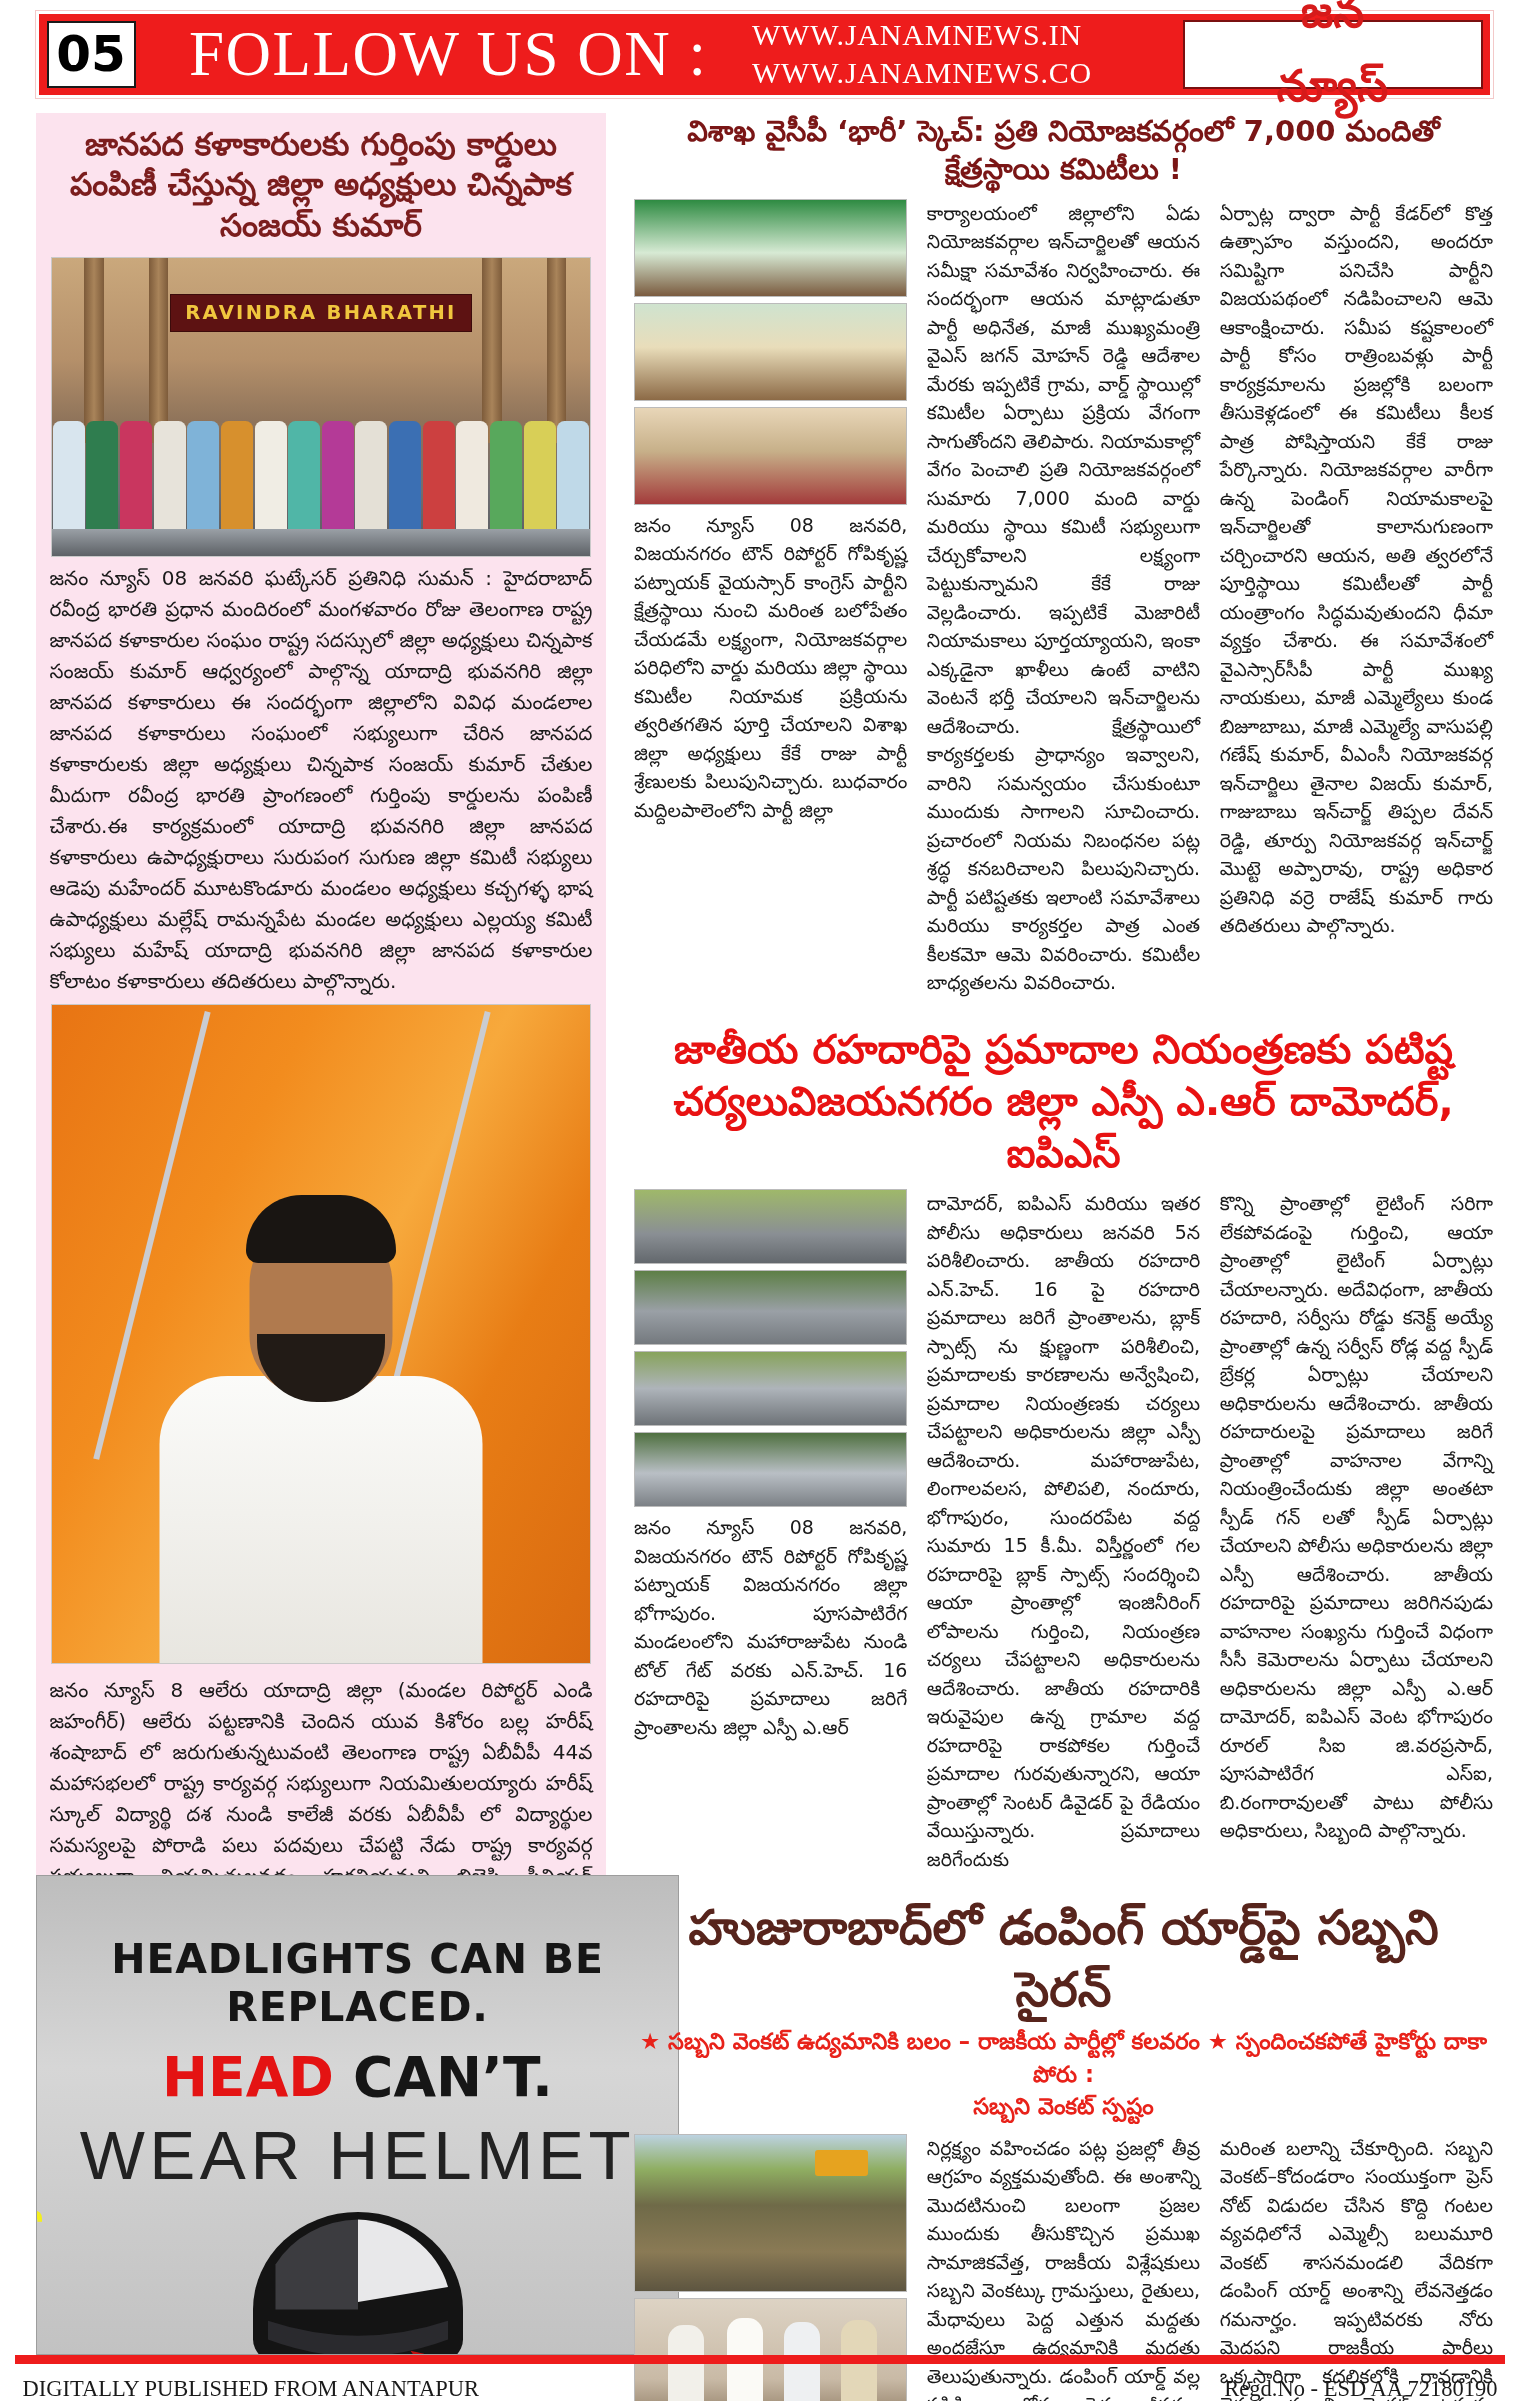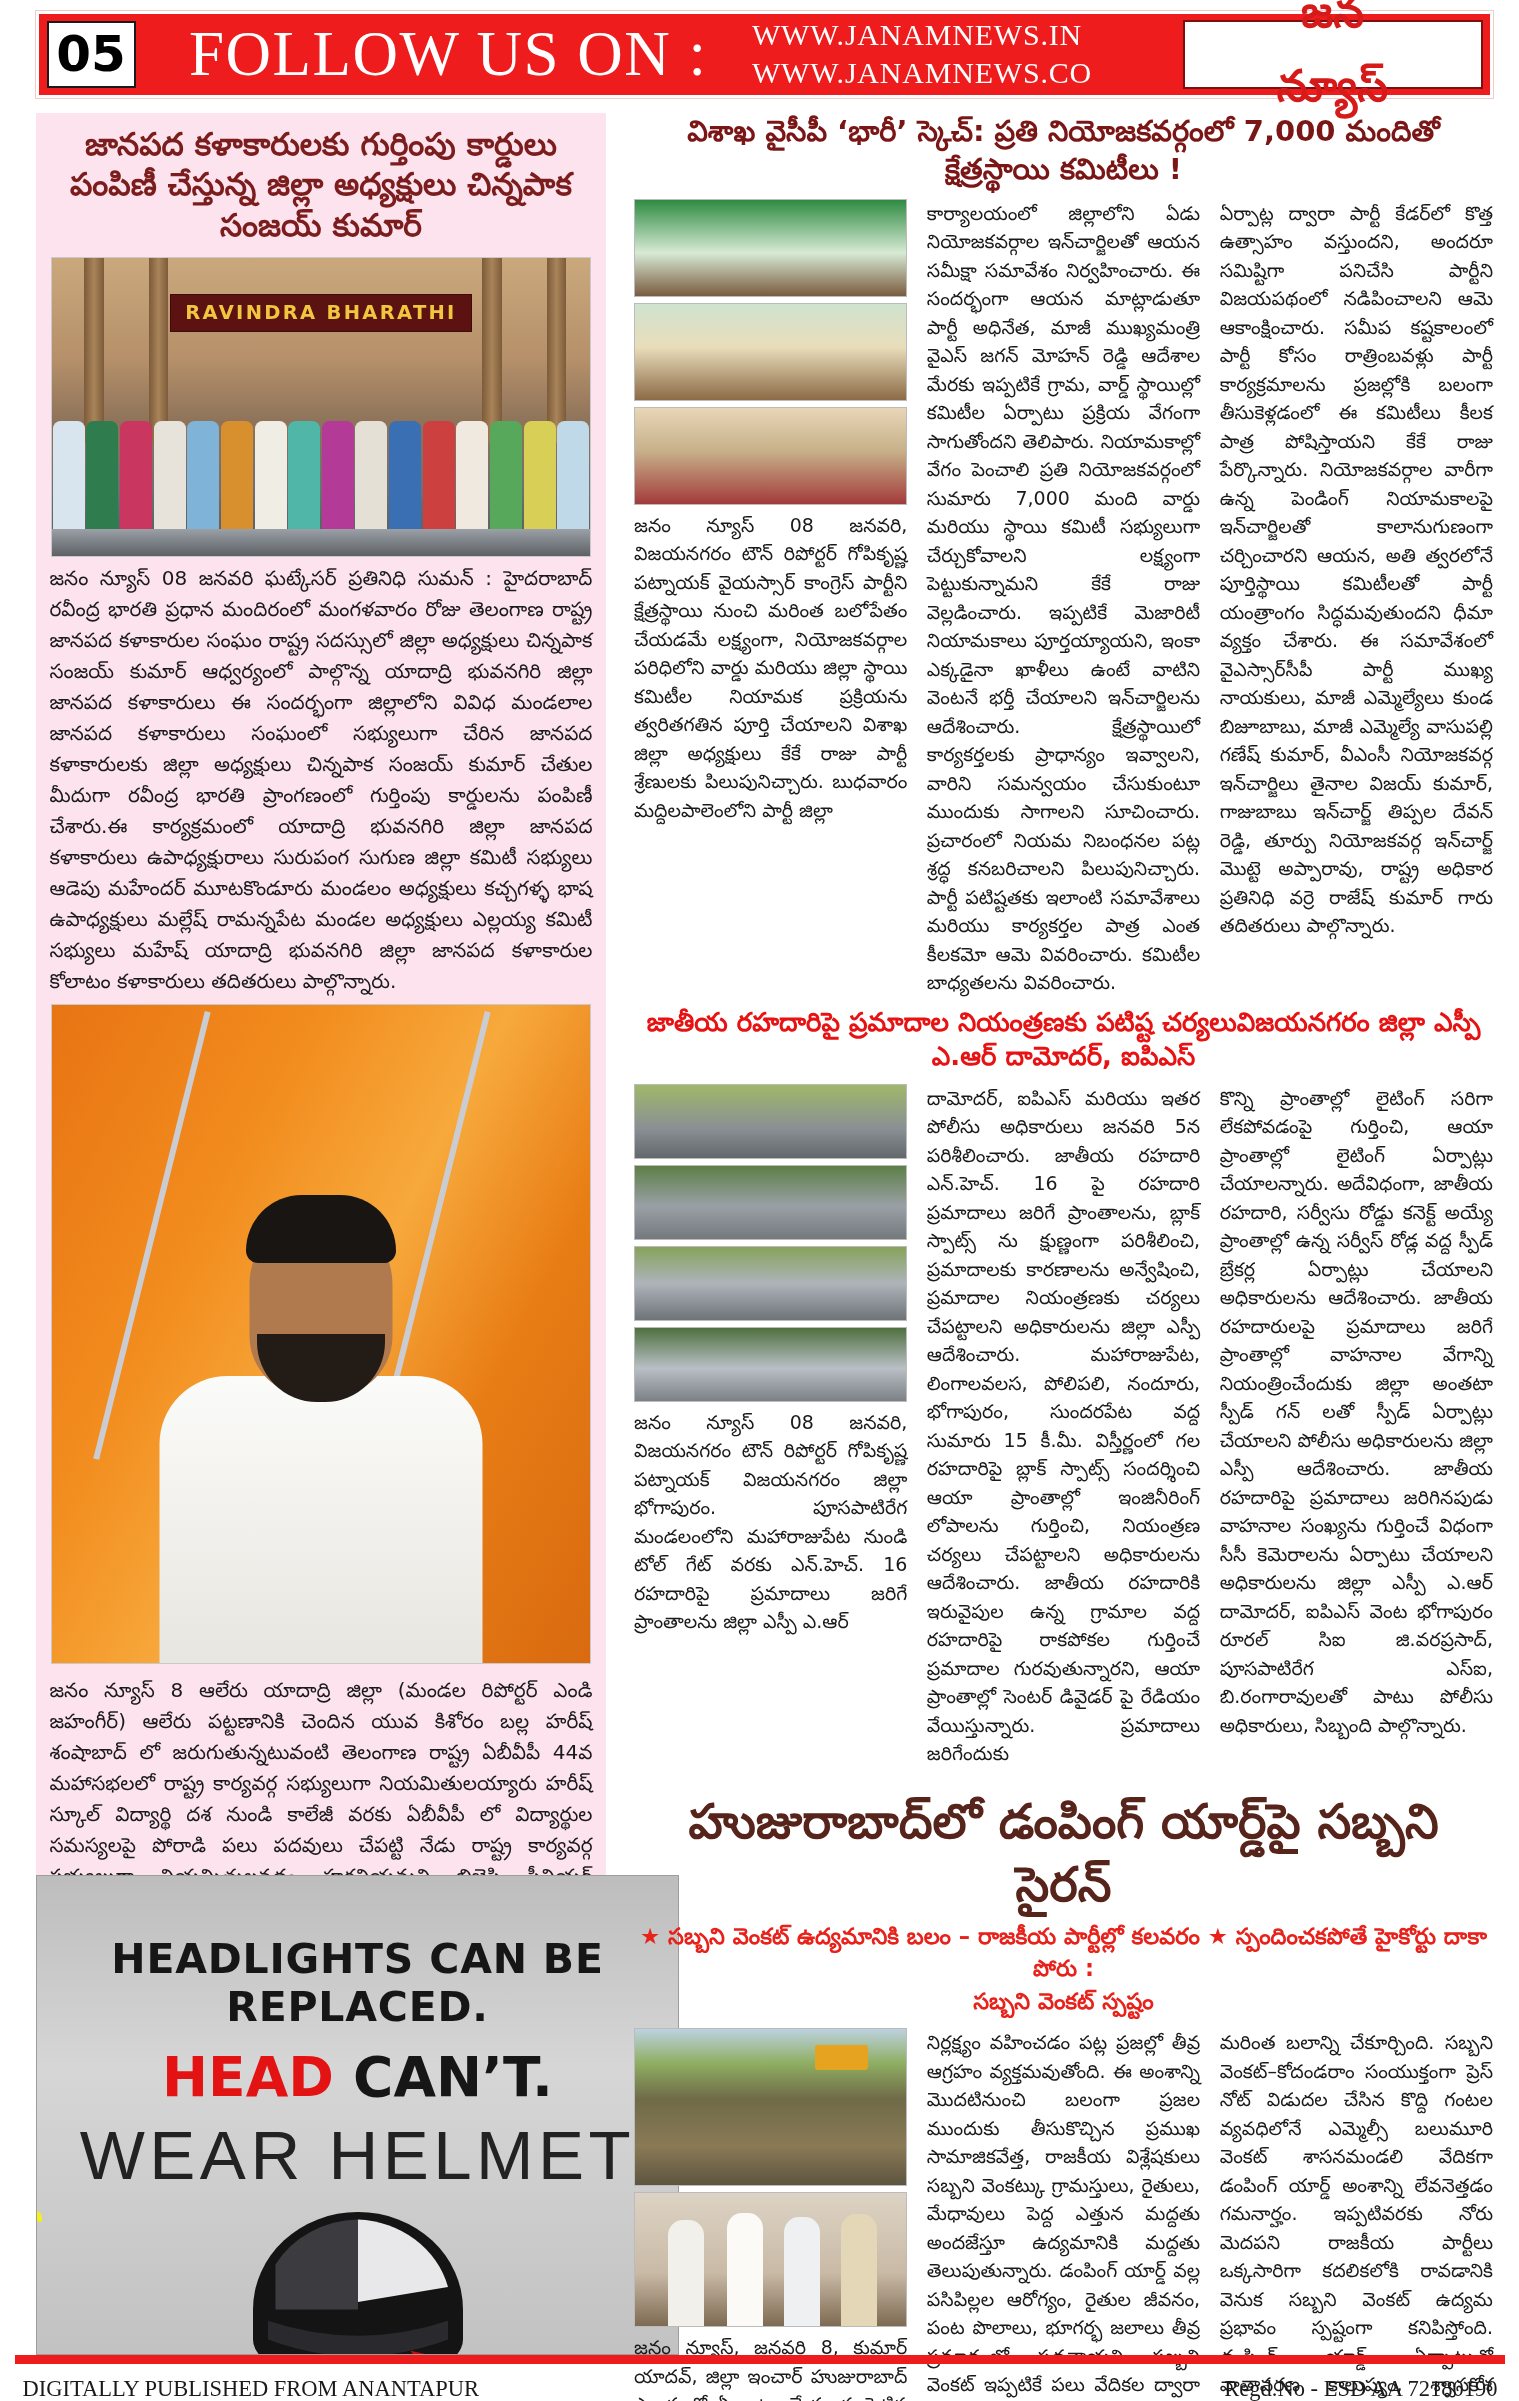--- a/index.html
+++ b/index.html
@@ -89,21 +89,21 @@
     font-family:"Liberation Sans",sans-serif; }
   .helmet { position:absolute; left:50%; bottom:-22.5px; transform:translateX(-50%); }
 
   
   .right-region { position:absolute; left:634px; top:113px; width:859px; }
   .ycp-headline { color:#7a1616; font-size:29px; }
   .cols { display:flex; gap:19.5px; margin-top:10.5px; }
   .col { flex:1; font-size:19px; line-height:1.5; text-align:justify; }
   .mini-photo { border:0.8px solid #bbb; margin-bottom:6px; }
 
-  .hw-headline { color:#e81212; font-size:26px; margin-top:9px; }
+  .hw-headline { color:#e81212; font-size:40px; margin-top:26px; }
   .dump-headline { color:#57241c; font-size:48px; margin-top:22.5px; }
   .dump-sub { color:#e8221a; font-weight:bold; font-size:22.5px; text-align:center; line-height:1.45; margin-top:4.5px; }
 
   
   .footer-rule { position:absolute; left:15px; right:15px; top:2355px; height:9px; background:#ee1c1c; }
   .footer-left { position:absolute; left:22.5px; top:2376px; font-family:"Liberation Serif","DejaVu Serif",serif; font-size:22.5px; }
   .footer-right { position:absolute; right:22.5px; top:2376px; font-family:"Liberation Serif","DejaVu Serif",serif; font-size:22.5px; }
 </style>
 </head>
 <body>

